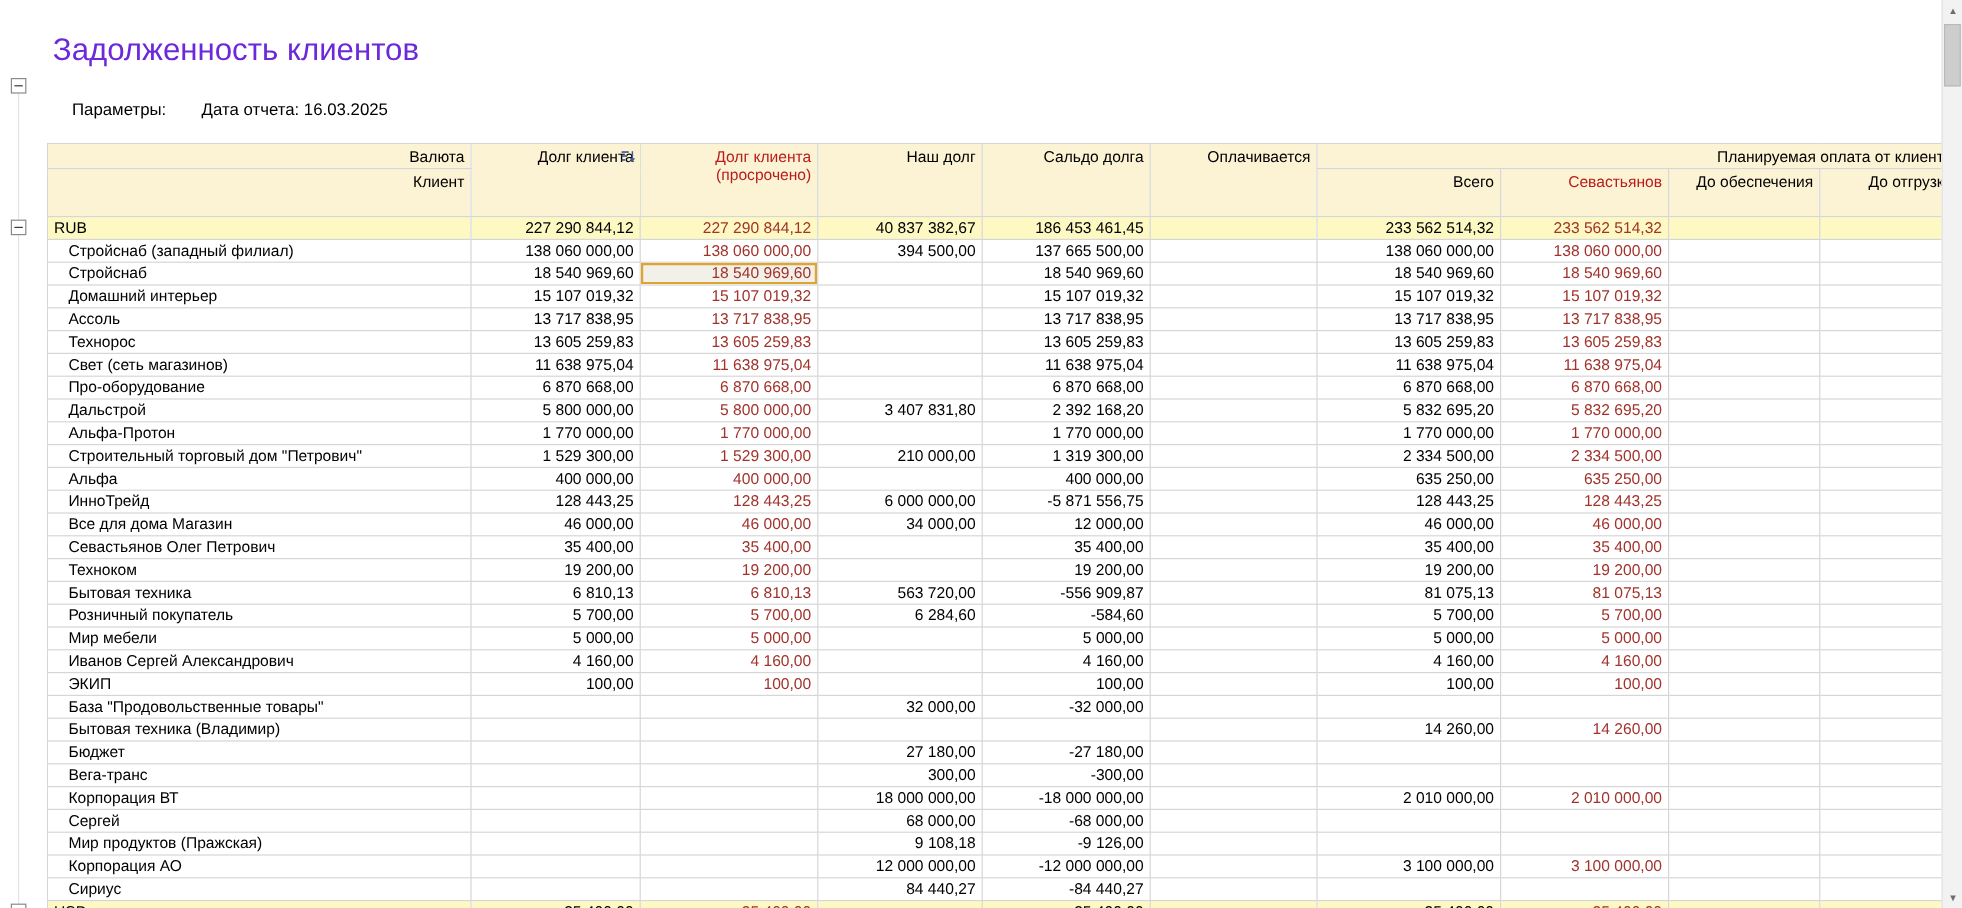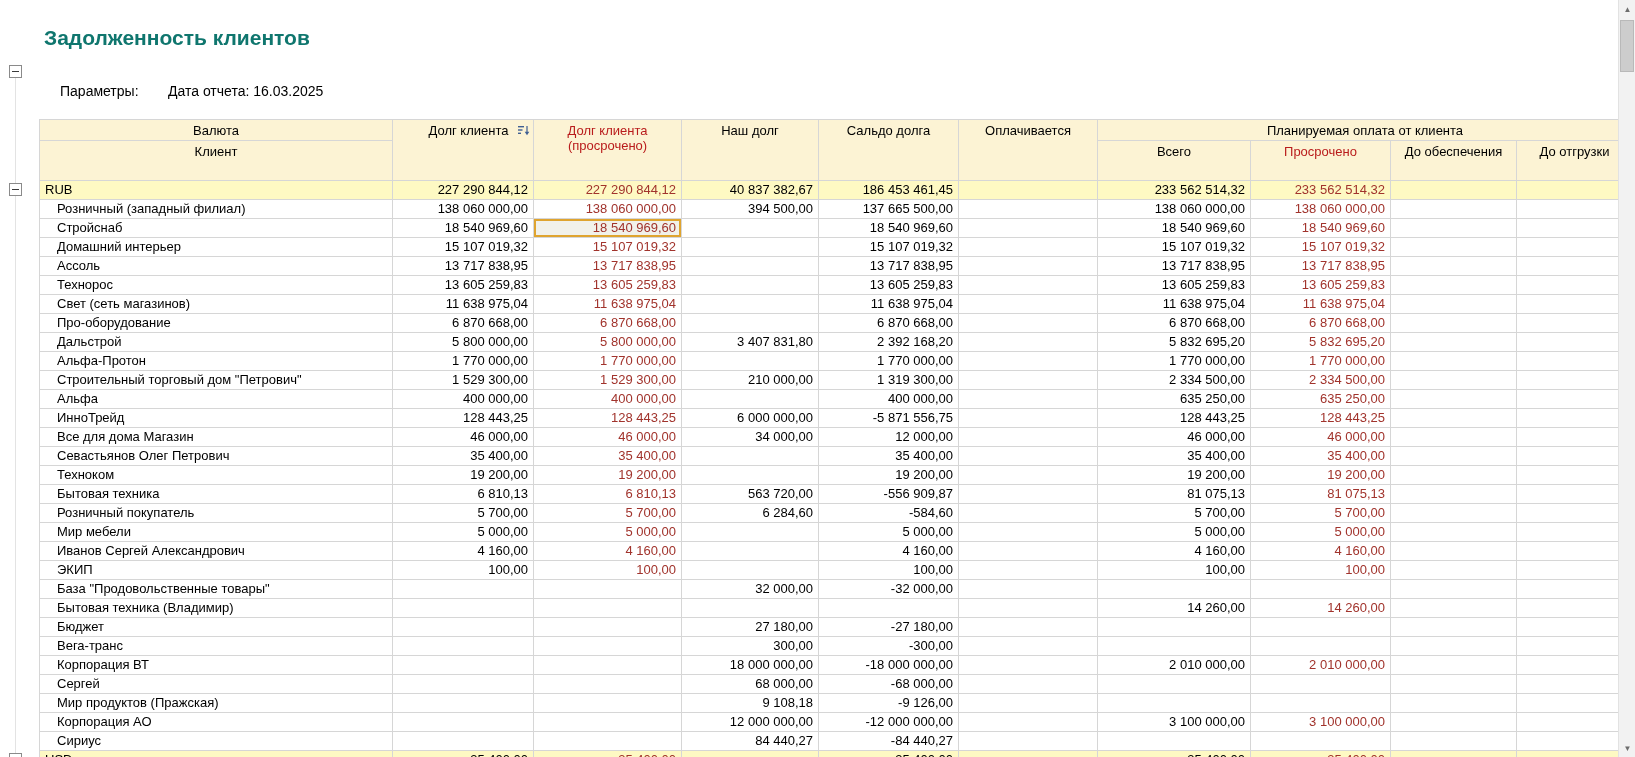--- a/index.html
+++ b/index.html
@@ -4,21 +4,21 @@
 <style>
   html,body { margin:0; padding:0; }
   body {
     width:1635px; height:757px; overflow:hidden; position:relative;
     background:#ffffff;
     font-family:"Liberation Sans", sans-serif;
     color:#000;
   }
   .report-title {
     position:absolute; left:44px; top:26px;
-    font-size:21px; font-weight:bold; color:#0f766e; white-space:nowrap;
+    font-size:26px; font-weight:normal; color:#6d28d9; white-space:nowrap;
   }
   .params { position:absolute; left:44px; top:83px; font-size:14px; }
   .params .lbl { display:inline-block; width:108px;margin-left:16px; }
 
   
   .tree-line { position:absolute; left:15px; top:78px; width:1px; height:679px; background:#e3e3e3; }
   .group-box {
     position:absolute; left:9px; width:13px; height:13px; box-sizing:border-box;
     border:1px solid #8a8a8a; background:#fff; cursor:pointer;
   }
@@ -27,21 +27,21 @@
   }
 
   
   .table-wrap { position:absolute; left:39px; top:119px; width:1579px; overflow:hidden; }
   table { border-collapse:collapse; table-layout:fixed; width:1593px; font-size:13px; }
   th, td {
     border:1px solid #d6d6d6; box-sizing:border-box;
     padding:0 5px; overflow:hidden; white-space:nowrap;
   }
   thead th {
-    background:#fcf3d4; font-weight:normal; text-align:center;
+    background:#fcf3d4; font-weight:normal; text-align:right;
     vertical-align:top; padding-top:3px; line-height:15px;
   }
   tr.h1 { height:21px; }
   tr.h2 { height:40px; }
   th.wrap { white-space:normal; }
   .overdue-th { color:#b91c1c; }
   .sortable { position:relative;padding-left:16px; }
   .sort-icon { position:absolute; right:3px; top:4px; width:13px; height:13px; }
 
   tbody tr { height:19px; }
@@ -116,40 +116,40 @@
         </th>
         <th rowspan="2" class="overdue-th wrap">Долг клиента (просрочено)</th>
         <th rowspan="2">Наш долг</th>
         <th rowspan="2">Сальдо долга</th>
         <th rowspan="2">Оплачивается</th>
         <th colspan="4">Планируемая оплата от клиента</th>
       </tr>
       <tr class="h2">
         <th>Клиент</th>
         <th>Всего</th>
-        <th class="overdue-th">Просрочено</th>
+        <th class="overdue-th">Севастьянов</th>
         <th>До обеспечения</th>
         <th>До отгрузки</th>
       </tr>
     </thead>
     <tbody>
         <tr class="group-row">
           <td class="name-cell">RUB</td>
           <td class="num-cell">227 290 844,12</td>
           <td class="num-cell overdue-col">227 290 844,12</td>
           <td class="num-cell">40 837 382,67</td>
           <td class="num-cell">186 453 461,45</td>
           <td class="num-cell"></td>
           <td class="num-cell">233 562 514,32</td>
           <td class="num-cell overdue-col">233 562 514,32</td>
           <td class="num-cell"></td>
           <td class="num-cell"></td>
         </tr>
         <tr class="detail-row">
-          <td class="name-cell">Розничный (западный филиал)</td>
+          <td class="name-cell">Стройснаб (западный филиал)</td>
           <td class="num-cell">138 060 000,00</td>
           <td class="num-cell overdue-col">138 060 000,00</td>
           <td class="num-cell">394 500,00</td>
           <td class="num-cell">137 665 500,00</td>
           <td class="num-cell"></td>
           <td class="num-cell">138 060 000,00</td>
           <td class="num-cell overdue-col">138 060 000,00</td>
           <td class="num-cell"></td>
           <td class="num-cell"></td>
         </tr>

